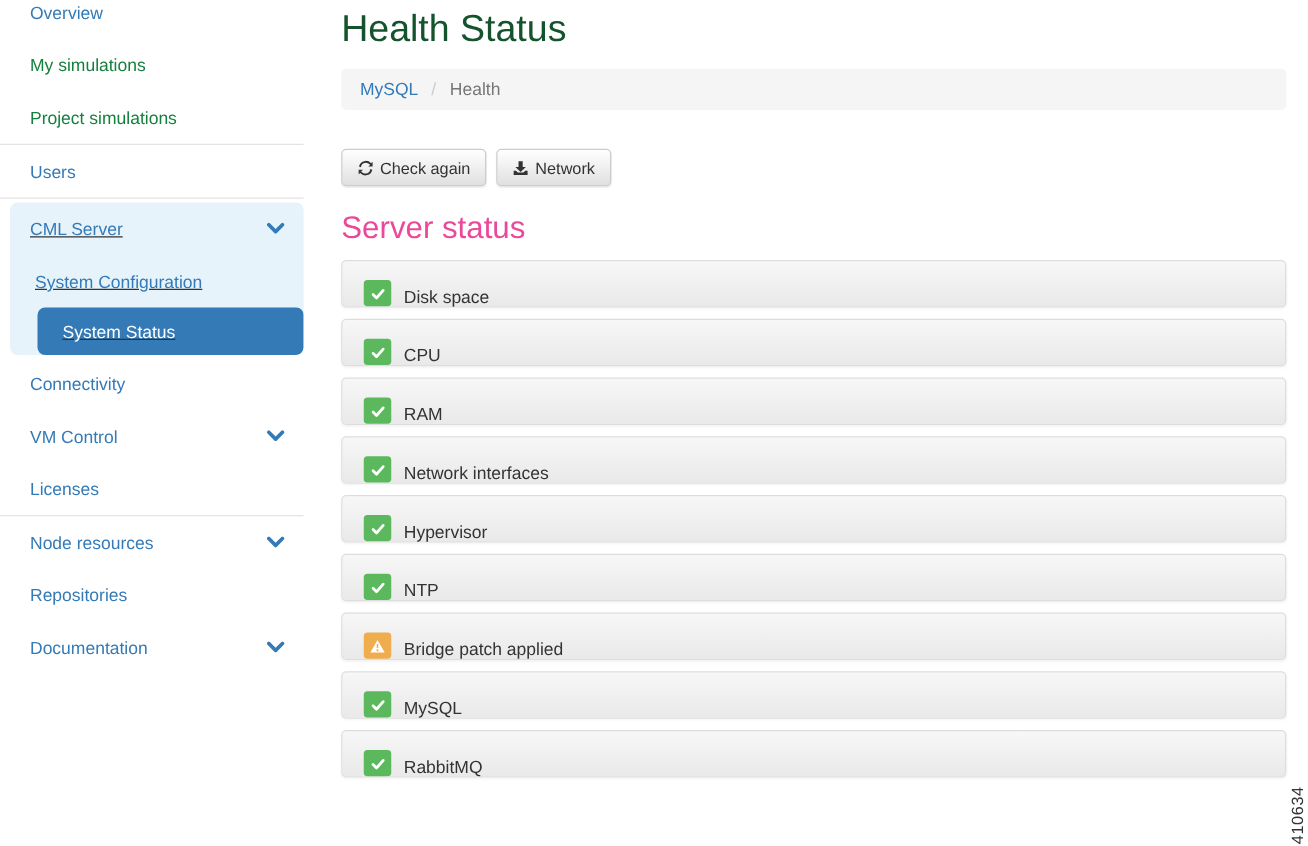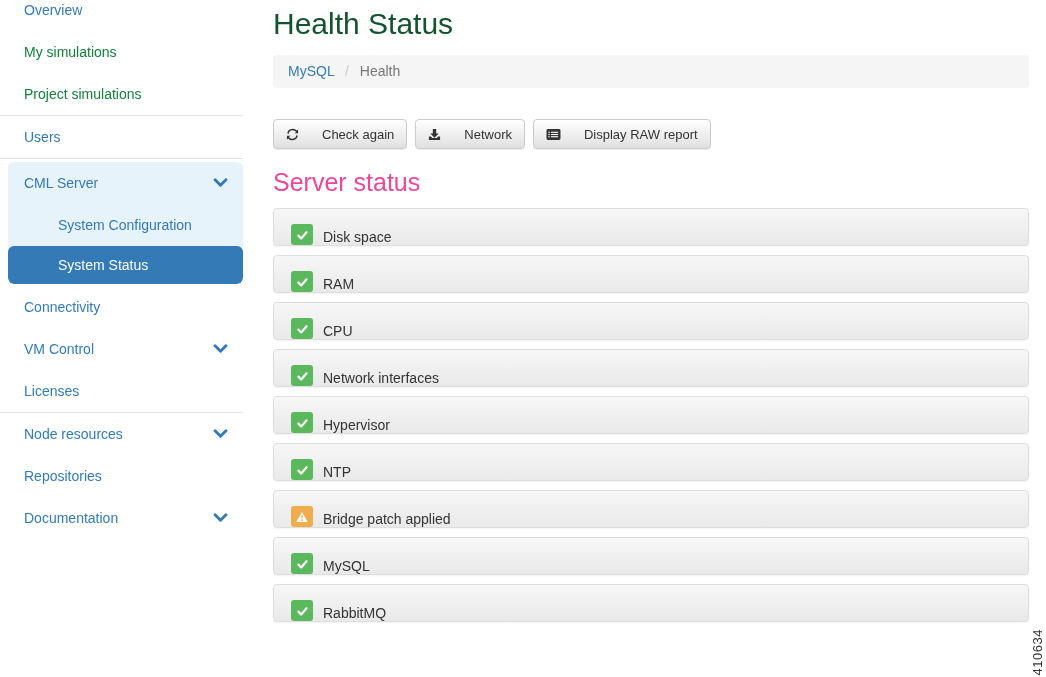--- a/index.html
+++ b/index.html
@@ -37,27 +37,29 @@
     border-top: 1px solid #e4e4e4;
     height: 0;
     width: 243px;
   }
   .group-panel {
     background: #e7f3fb;
     border-radius: 6px;
     margin: 3px 0 2px 8px;
     width: 235px;
     overflow: hidden;
+    text-decoration: underline;
   }
   .group-panel .nav-item { padding-left: 16px; }
-  .group-panel .nav-item.sub { padding-left: 50px; }
+  .group-panel .nav-item.sub { padding-left: 20px; }
   .nav-item.active {
     background: #337ab7;
     border-radius: 6px;
     height: 38px;
+    margin-left: 22px;
   }
   .nav-item.active span.lbl { color: #fff; }
   .chevron-icon { width: 15px; height: 10px; display: block; }
 
   
   .main {
     position: absolute;
     left: 273px; top: 0;
     width: 756px;
   }
@@ -88,21 +90,20 @@
     padding: 0 12px;
     margin-right: 8px;
     font-family: "Liberation Sans", sans-serif;
     font-size: 13px;
     color: #333;
     background: linear-gradient(#ffffff, #e0e0e0);
     border: 1px solid #ccc;
     border-radius: 4px;
     box-shadow: inset 0 1px 0 rgba(255,255,255,.15), 0 1px 1px rgba(0,0,0,.075);
     cursor: pointer;
-    gap: 18px;
   }
   .btn svg { margin-right: 5px; }
 
   h2.section-heading {
     font-size: 25px;
     font-weight: 400;
     line-height: 28px;
     margin: 19px 0 12px;
     color: #ec4899;
   }
@@ -230,63 +231,47 @@
       </svg>
       <span>Check again</span>
     </button>
     <button class="btn">
       <svg width="13" height="13" viewBox="0 0 14 14">
         <path fill="#333" d="M5.2 1h3.6v5h2.7L7 10.4 2.5 6h2.7z"></path>
         <path fill="#333" d="M1 9.2h2l1.6 1.6h4.8L11 9.2h2V13H1z"></path>
       </svg>
       <span>Network</span>
     </button>
-    <button class="btn">
-      <svg width="15" height="13" viewBox="0 0 16 14">
-        <rect x="0.5" y="1" width="15" height="12" rx="1.6" fill="#333"></rect>
-        <g stroke="#fff" stroke-width="1.2">
-          <line x1="5.2" y1="4.6" x2="13" y2="4.6"></line>
-          <line x1="5.2" y1="7" x2="13" y2="7"></line>
-          <line x1="5.2" y1="9.4" x2="13" y2="9.4"></line>
-        </g>
-        <g fill="#fff">
-          <circle cx="3.2" cy="4.6" r="0.8"></circle>
-          <circle cx="3.2" cy="7" r="0.8"></circle>
-          <circle cx="3.2" cy="9.4" r="0.8"></circle>
-        </g>
-      </svg>
-      <span>Display RAW report</span>
-    </button>
   </div>
 
   <h2 class="section-heading">Server status</h2>
 
   <div class="status-row">
     <span class="badge ok">
       <svg width="13" height="12" viewBox="0 0 14 13">
           <path d="M2.6 7.2l3 3 5.8-6.6" stroke="#fff" stroke-width="2.4" fill="none" stroke-linecap="round" stroke-linejoin="round"></path>
         </svg>
     </span>
     <span class="row-label">Disk space</span>
   </div>
   <div class="status-row">
     <span class="badge ok">
       <svg width="13" height="12" viewBox="0 0 14 13">
           <path d="M2.6 7.2l3 3 5.8-6.6" stroke="#fff" stroke-width="2.4" fill="none" stroke-linecap="round" stroke-linejoin="round"></path>
         </svg>
     </span>
+    <span class="row-label">CPU</span>
+  </div>
+  <div class="status-row">
+    <span class="badge ok">
+      <svg width="13" height="12" viewBox="0 0 14 13">
+          <path d="M2.6 7.2l3 3 5.8-6.6" stroke="#fff" stroke-width="2.4" fill="none" stroke-linecap="round" stroke-linejoin="round"></path>
+        </svg>
+    </span>
     <span class="row-label">RAM</span>
-  </div>
-  <div class="status-row">
-    <span class="badge ok">
-      <svg width="13" height="12" viewBox="0 0 14 13">
-          <path d="M2.6 7.2l3 3 5.8-6.6" stroke="#fff" stroke-width="2.4" fill="none" stroke-linecap="round" stroke-linejoin="round"></path>
-        </svg>
-    </span>
-    <span class="row-label">CPU</span>
   </div>
   <div class="status-row">
     <span class="badge ok">
       <svg width="13" height="12" viewBox="0 0 14 13">
           <path d="M2.6 7.2l3 3 5.8-6.6" stroke="#fff" stroke-width="2.4" fill="none" stroke-linecap="round" stroke-linejoin="round"></path>
         </svg>
     </span>
     <span class="row-label">Network interfaces</span>
   </div>
   <div class="status-row">

